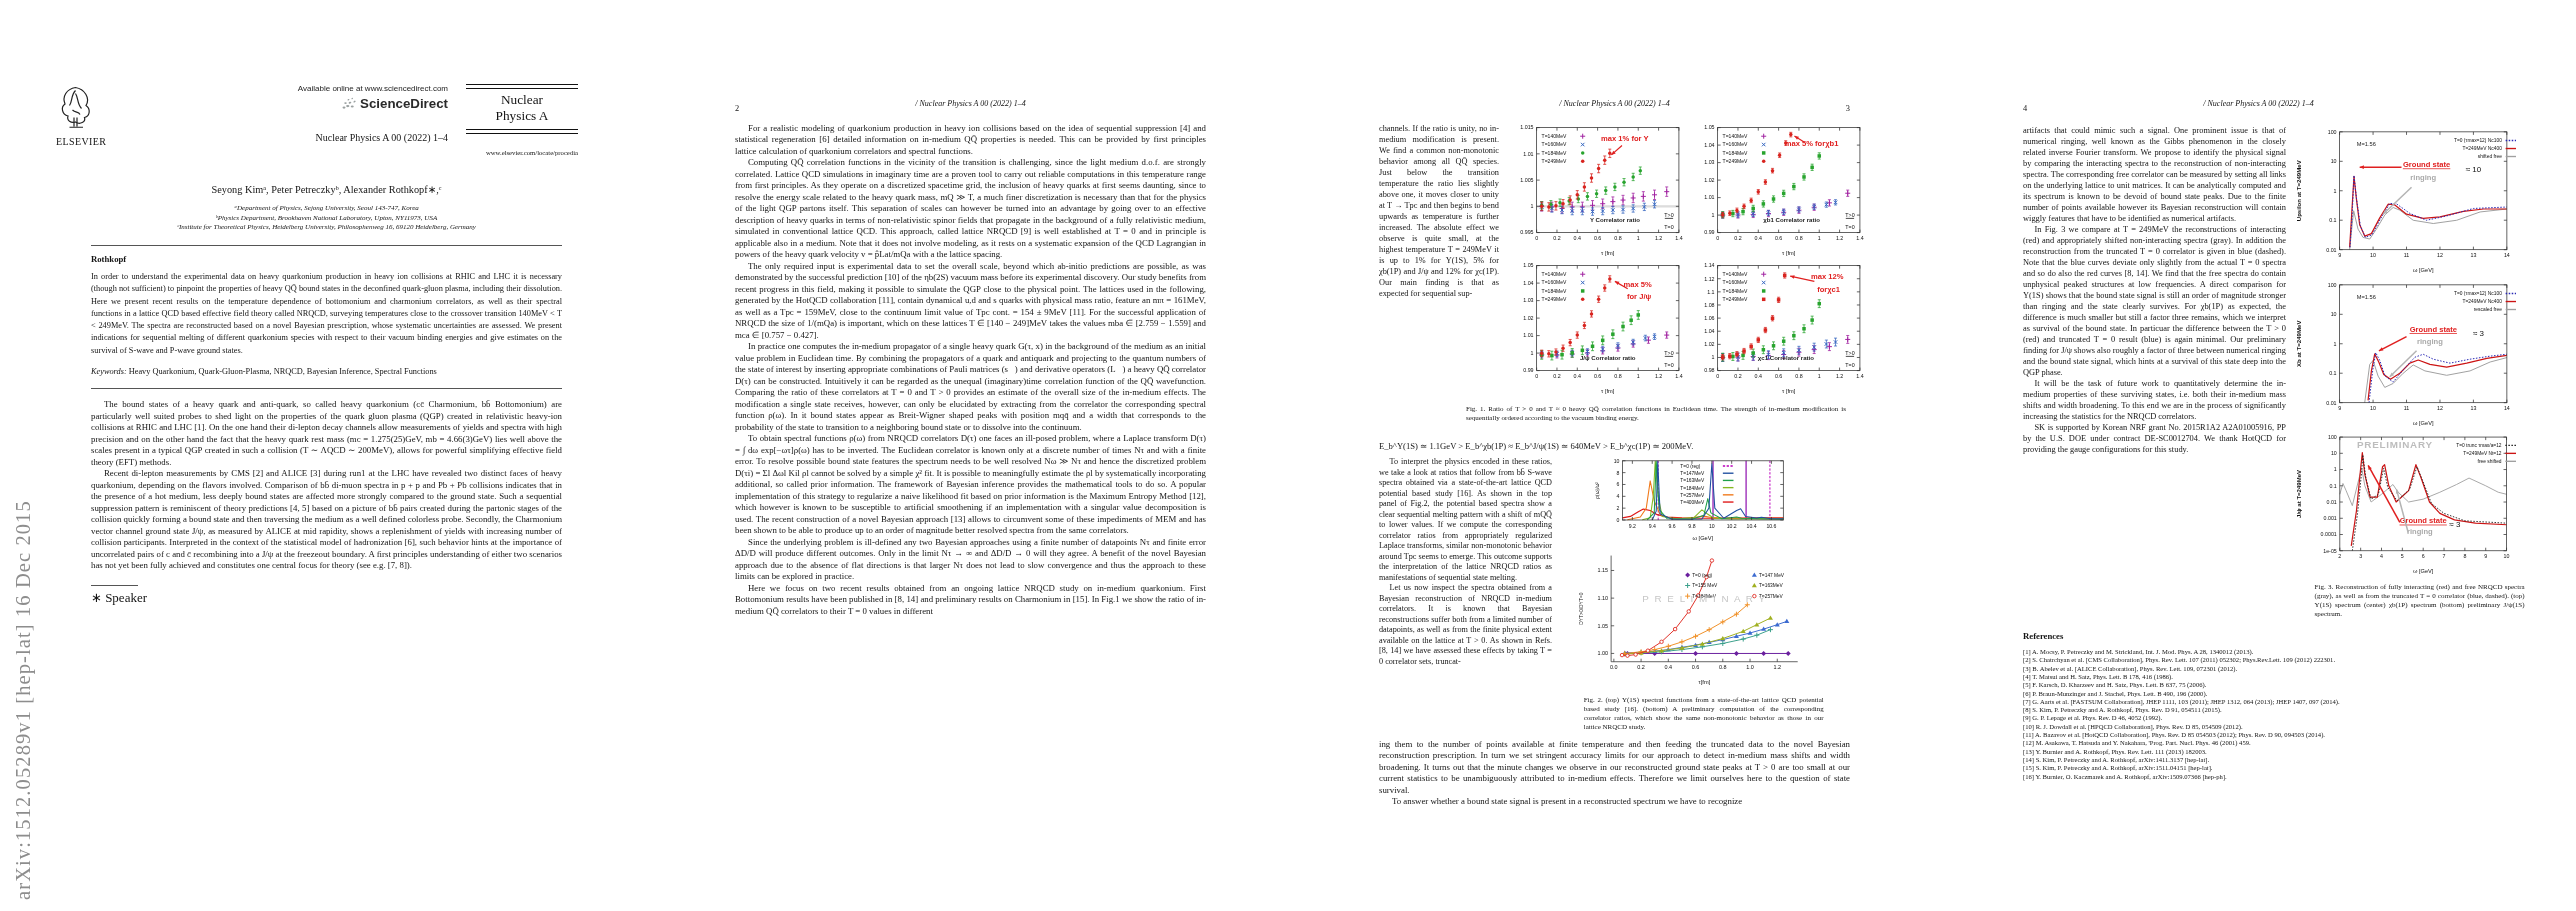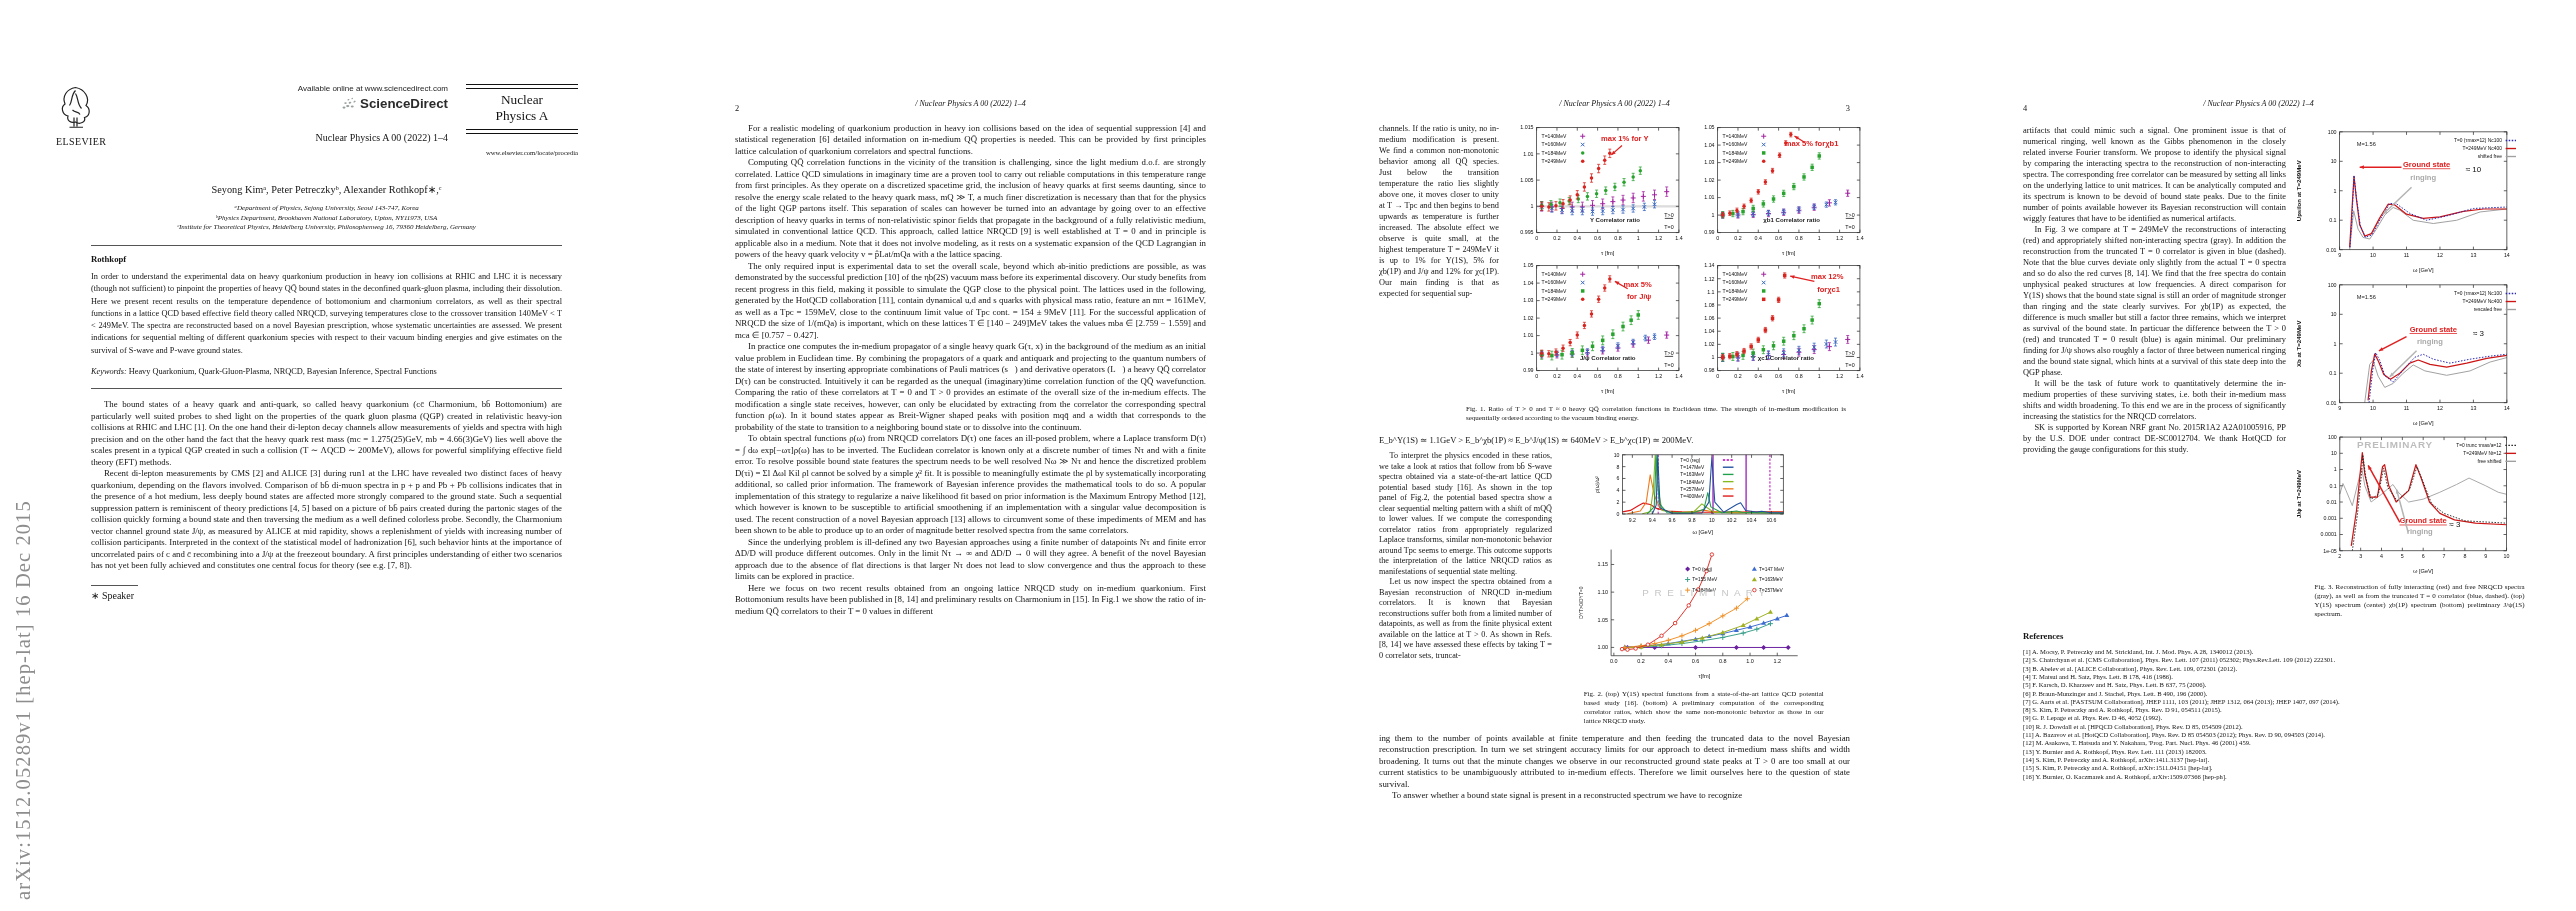--- a/index.html
+++ b/index.html
@@ -31,35 +31,35 @@
   .affil.first{margin-top:9px;}
   .rule{border:none;border-top:0.8px solid #555;margin:12px 0 0 0;}
   .absh{margin-top:8.4px;font-weight:bold;font-size:8.7px;}
   .abst{margin-top:6.8px;font-size:8.3px;line-height:12.3px;text-align:justify;}
   .kw{margin-top:10px;font-size:8.3px;}
   .kwl{font-style:italic;}
   .body{font-size:8.8px;line-height:11.5px;text-align:justify;margin:0;}
   .ind{text-indent:13px;}
   .mt{margin-top:10px;}
   .fnrule{margin-top:13.7px;width:47px;border-top:0.8px solid #555;}
-  .fn{margin-top:3.8px;font-size:10px;}
+  .fn{margin-top:3.8px;font-size:13px;}
   
   .phead{position:relative;padding-top:99px;font-size:8.4px;height:13.7px;}
   .pno{position:absolute;bottom:0;font-size:8.4px;}
   .pno.l{left:0}.pno.r{right:0}
   .phc{display:block;text-align:center;font-style:italic;font-size:8px;}
   
   .row{display:flex;align-items:flex-start;}
   .ncol{flex:none;width:120px;font-size:8.3px;line-height:11px;text-align:justify;}
   .fig1grid{margin-left:10.6px;display:grid;grid-template-columns:175px 175px;column-gap:6px;row-gap:0;}
   .chart{position:relative;}
   .cap{font-size:7px;line-height:9px;text-align:justify;}
   .f1cap{margin:6px 0 0 87px;width:380px;}
   .noind{text-indent:0;margin-top:6.8px;}
-  .formula{margin-top:12px;font-size:8.6px;}
+  .formula{margin-top:18px;font-size:8.6px;}
   .mcol{flex:none;width:173px;font-size:8.2px;line-height:10.5px;text-align:justify;}
   .mcol p{margin:0;text-indent:10.6px;}
   .fig2col{margin-left:13.7px;width:261px;}
   .f2a{margin-left:26px;}
   .f2b{margin-left:10.6px;margin-top:4.6px;}
   .f2cap{margin:6px 0 0 18px;width:240px;}
   
   .p4col{flex:none;width:263px;font-size:8.4px;line-height:11px;text-align:justify;}
   .p4col p{margin:0;text-indent:11.4px;}
   .fig3col{margin-left:7.6px;width:237px;}
@@ -109,21 +109,21 @@
           <div>Nuclear</div>
           <div>Physics A</div>
         </div>
         <div class="dbl"></div>
       </div>
       <div class="jurl">www.elsevier.com/locate/procedia</div>
     </div>
     <div class="authors">Seyong Kimᵃ, Peter Petreczkyᵇ, Alexander Rothkopf∗,ᶜ</div>
     <div class="affil first">ᵃDepartment of Physics, Sejong University, Seoul 143-747, Korea</div>
     <div class="affil">ᵇPhysics Department, Brookhaven National Laboratory, Upton, NY11973, USA</div>
-    <div class="affil">ᶜInstitute for Theoretical Physics, Heidelberg University, Philosophenweg 16, 79360 Heidelberg, Germany</div>
+    <div class="affil">ᶜInstitute for Theoretical Physics, Heidelberg University, Philosophenweg 16, 69120 Heidelberg, Germany</div>
     <hr class="rule">
     <div class="absh">Rothkopf</div>
     <div class="abst">In order to understand the experimental data on heavy quarkonium production in heavy ion collisions at RHIC and LHC it is necessary (though not sufficient) to pinpoint the properties of heavy QQ̄ bound states in the deconfined quark-gluon plasma, including their dissolution. Here we present recent results on the temperature dependence of bottomonium and charmonium correlators, as well as their spectral functions in a lattice QCD based effective field theory called NRQCD, surveying temperatures close to the crossover transition 140MeV &lt; T &lt; 249MeV. The spectra are reconstructed based on a novel Bayesian prescription, whose systematic uncertainties are assessed. We present indications for sequential melting of different quarkonium species with respect to their vacuum binding energies and give estimates on the survival of S-wave and P-wave ground states.</div>
     <div class="kw"><span class="kwl">Keywords:</span> <span>Heavy Quarkonium, Quark-Gluon-Plasma, NRQCD, Bayesian Inference, Spectral Functions</span></div>
     <hr class="rule">
     <p class="body ind mt">The bound states of a heavy quark and anti-quark, so called heavy quarkonium (cc̄ Charmonium, bb̄ Bottomonium) are particularly well suited probes to shed light on the properties of the quark gluon plasma (QGP) created in relativistic heavy-ion collisions at RHIC and LHC [1].  On the one hand their di-lepton decay channels allow measurements of yields and spectra with high precision and on the other hand the fact that the heavy quark rest mass (mc = 1.275(25)GeV, mb = 4.66(3)GeV) lies well above the scales present in a typical QGP created in such a collision (T ∼ ΛQCD ∼ 200MeV), allows for powerful simplifying effective field theory (EFT) methods.</p>
     <p class="body ind">Recent di-lepton measurements by CMS [2] and ALICE [3] during run1 at the LHC have revealed two distinct faces of heavy quarkonium, depending on the flavors involved.  Comparison of bb̄ di-muon spectra in p + p and Pb + Pb collisions indicates that in the presence of a hot medium, less deeply bound states are affected more strongly compared to the ground state.  Such a sequential suppression pattern is reminiscent of theory predictions [4, 5] based on a picture of bb̄ pairs created during the partonic stages of the collision quickly forming a bound state and then traversing the medium as a well defined colorless probe.  Secondly, the Charmonium vector channel ground state J/ψ, as measured by ALICE at mid rapidity, shows a replenishment of yields with increasing number of collision participants.  Interpreted in the context of the statistical model of hadronization [6], such behavior hints at the importance of uncorrelated pairs of c and c̄ recombining into a J/ψ at the freezeout boundary.  A first principles understanding of either two scenarios has not yet been fully achieved and constitutes one central focus for theory (see e.g. [7, 8]).</p>
     <div class="fnrule"></div>
     <div class="fn">∗ Speaker</div>
   </div>

